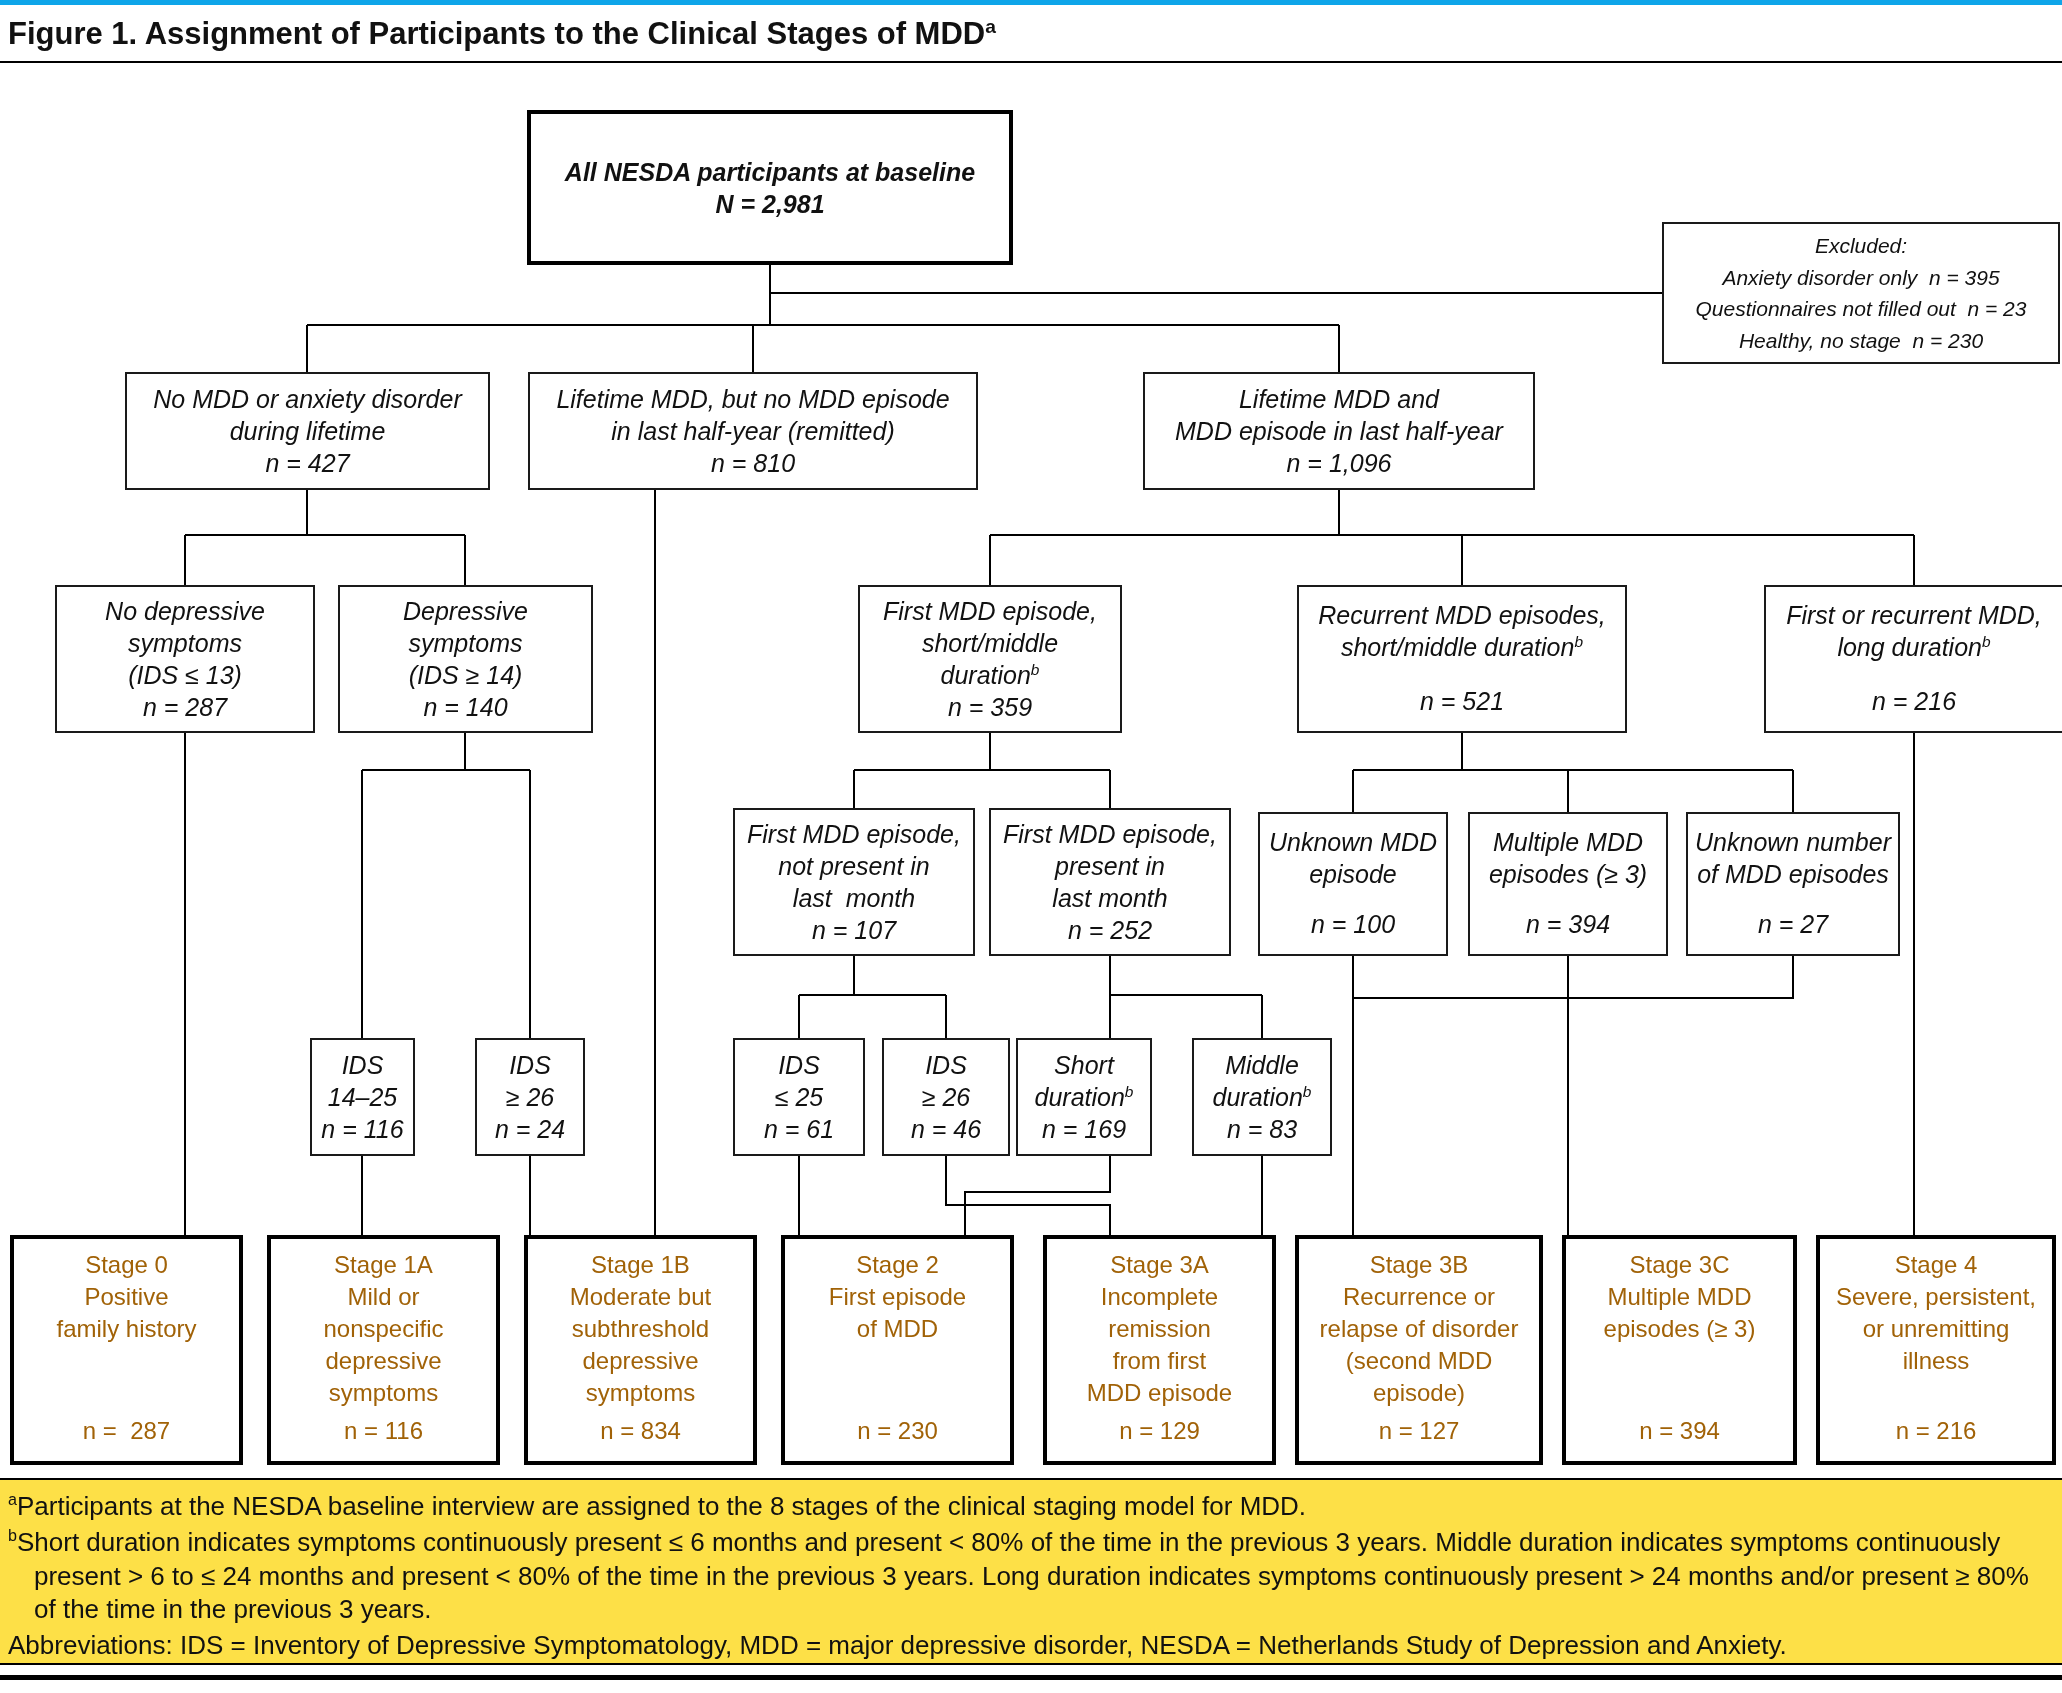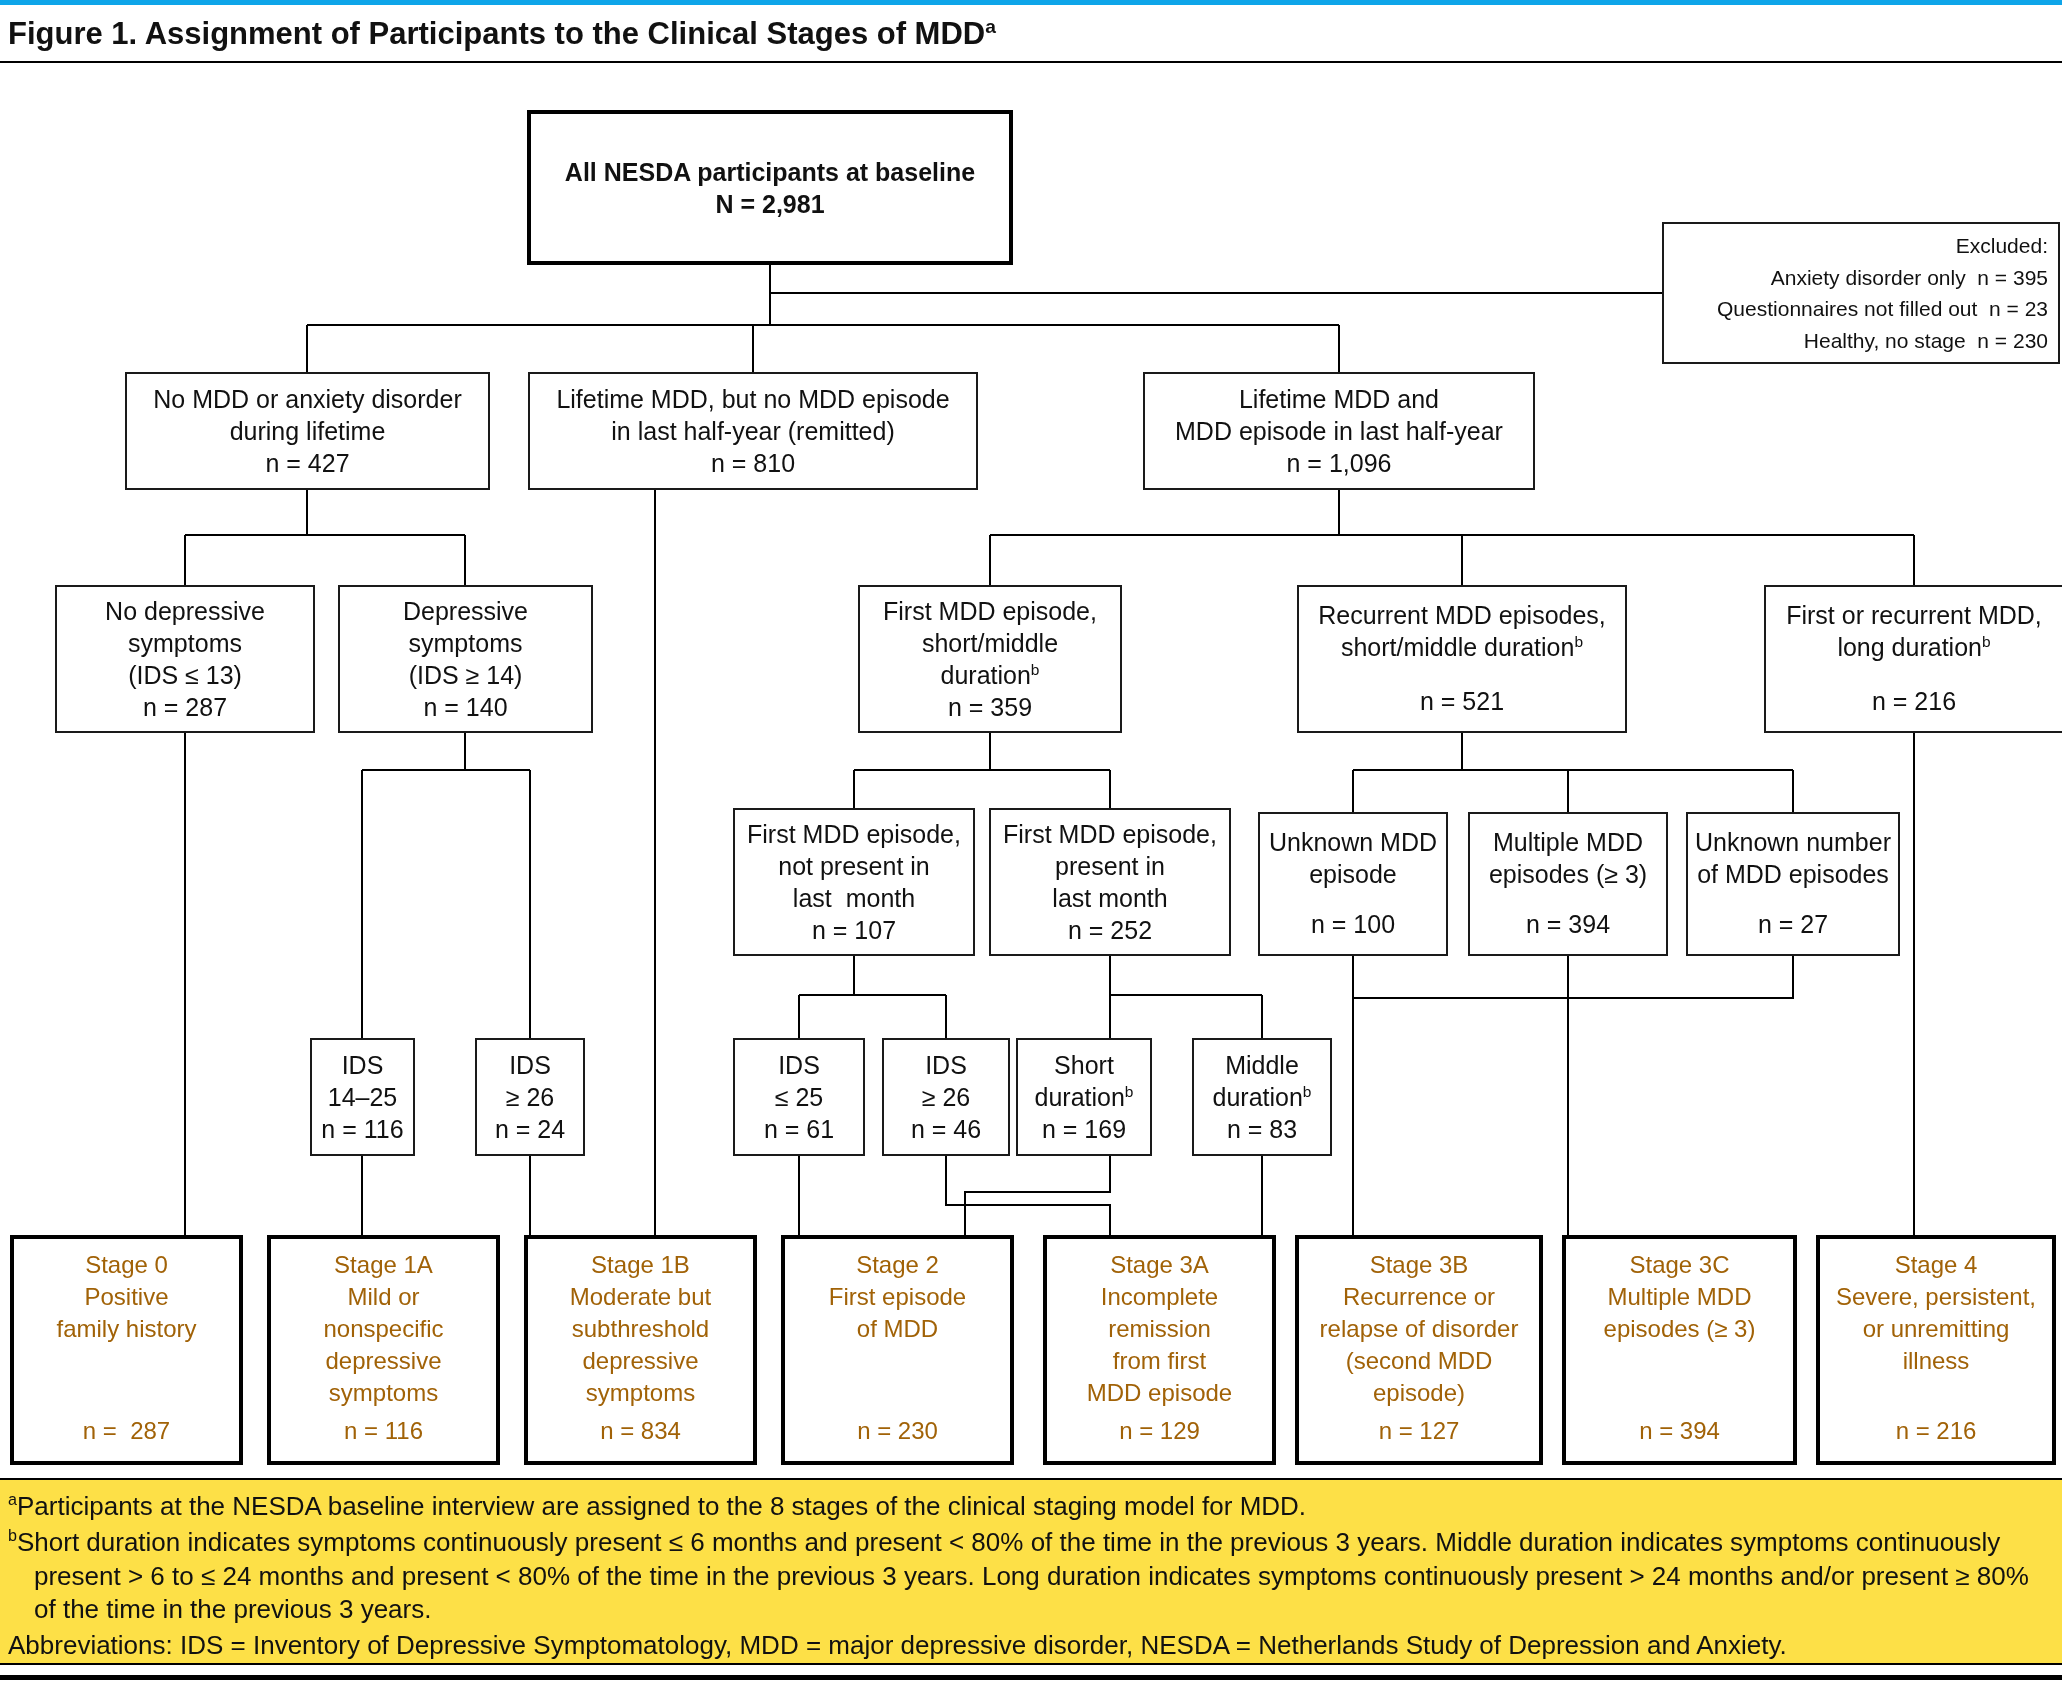--- a/index.html
+++ b/index.html
@@ -9,24 +9,24 @@
   .page { position:relative; width:2062px; height:1693px; background:#fff; overflow:hidden; }
 
   .titlebar { position:absolute; left:0; top:0; width:2062px; border-top:5px solid #0ea5e9;
               border-bottom:2px solid #000; padding:11px 8px 9px; background:#fff; }
   .titlebar h1 { margin:0; font-size:31px; line-height:1.15; font-weight:bold; color:#111; }
 
   svg.connectors { position:absolute; left:0; top:0; }
 
   .box { position:absolute; background:#fff; border:2px solid #1a1a1a;
          display:flex; flex-direction:column; align-items:center; justify-content:center;
-         text-align:center; font-size:25px; line-height:1.28; color:#111; }
+         text-align:center; font-size:25px; line-height:1.28; color:#111;font-style:italic; }
   .box.thick { border:4px solid #000; font-weight:bold; }
   .box.spread { justify-content:space-between; padding:12px 4px 14px; }
-  .box.left { align-items:flex-end; text-align:left; justify-content:center;
+  .box.left { align-items:center; text-align:left; justify-content:center;
               padding:6px 10px; font-size:21px; line-height:1.5; }
   .bl { white-space:pre; }
 
   .stage { position:absolute; top:1235px; height:230px; background:#fff; border:4px solid #000;
            display:flex; flex-direction:column; align-items:center; justify-content:space-between;
            text-align:center; font-size:24px; line-height:1.33; padding:10px 3px 14px; color:#a16207; }
 
   sup { font-size:62%; line-height:0; }
 
   .footnotes { position:absolute; left:0; top:1478px; width:2062px; border-top:2px solid #000;

